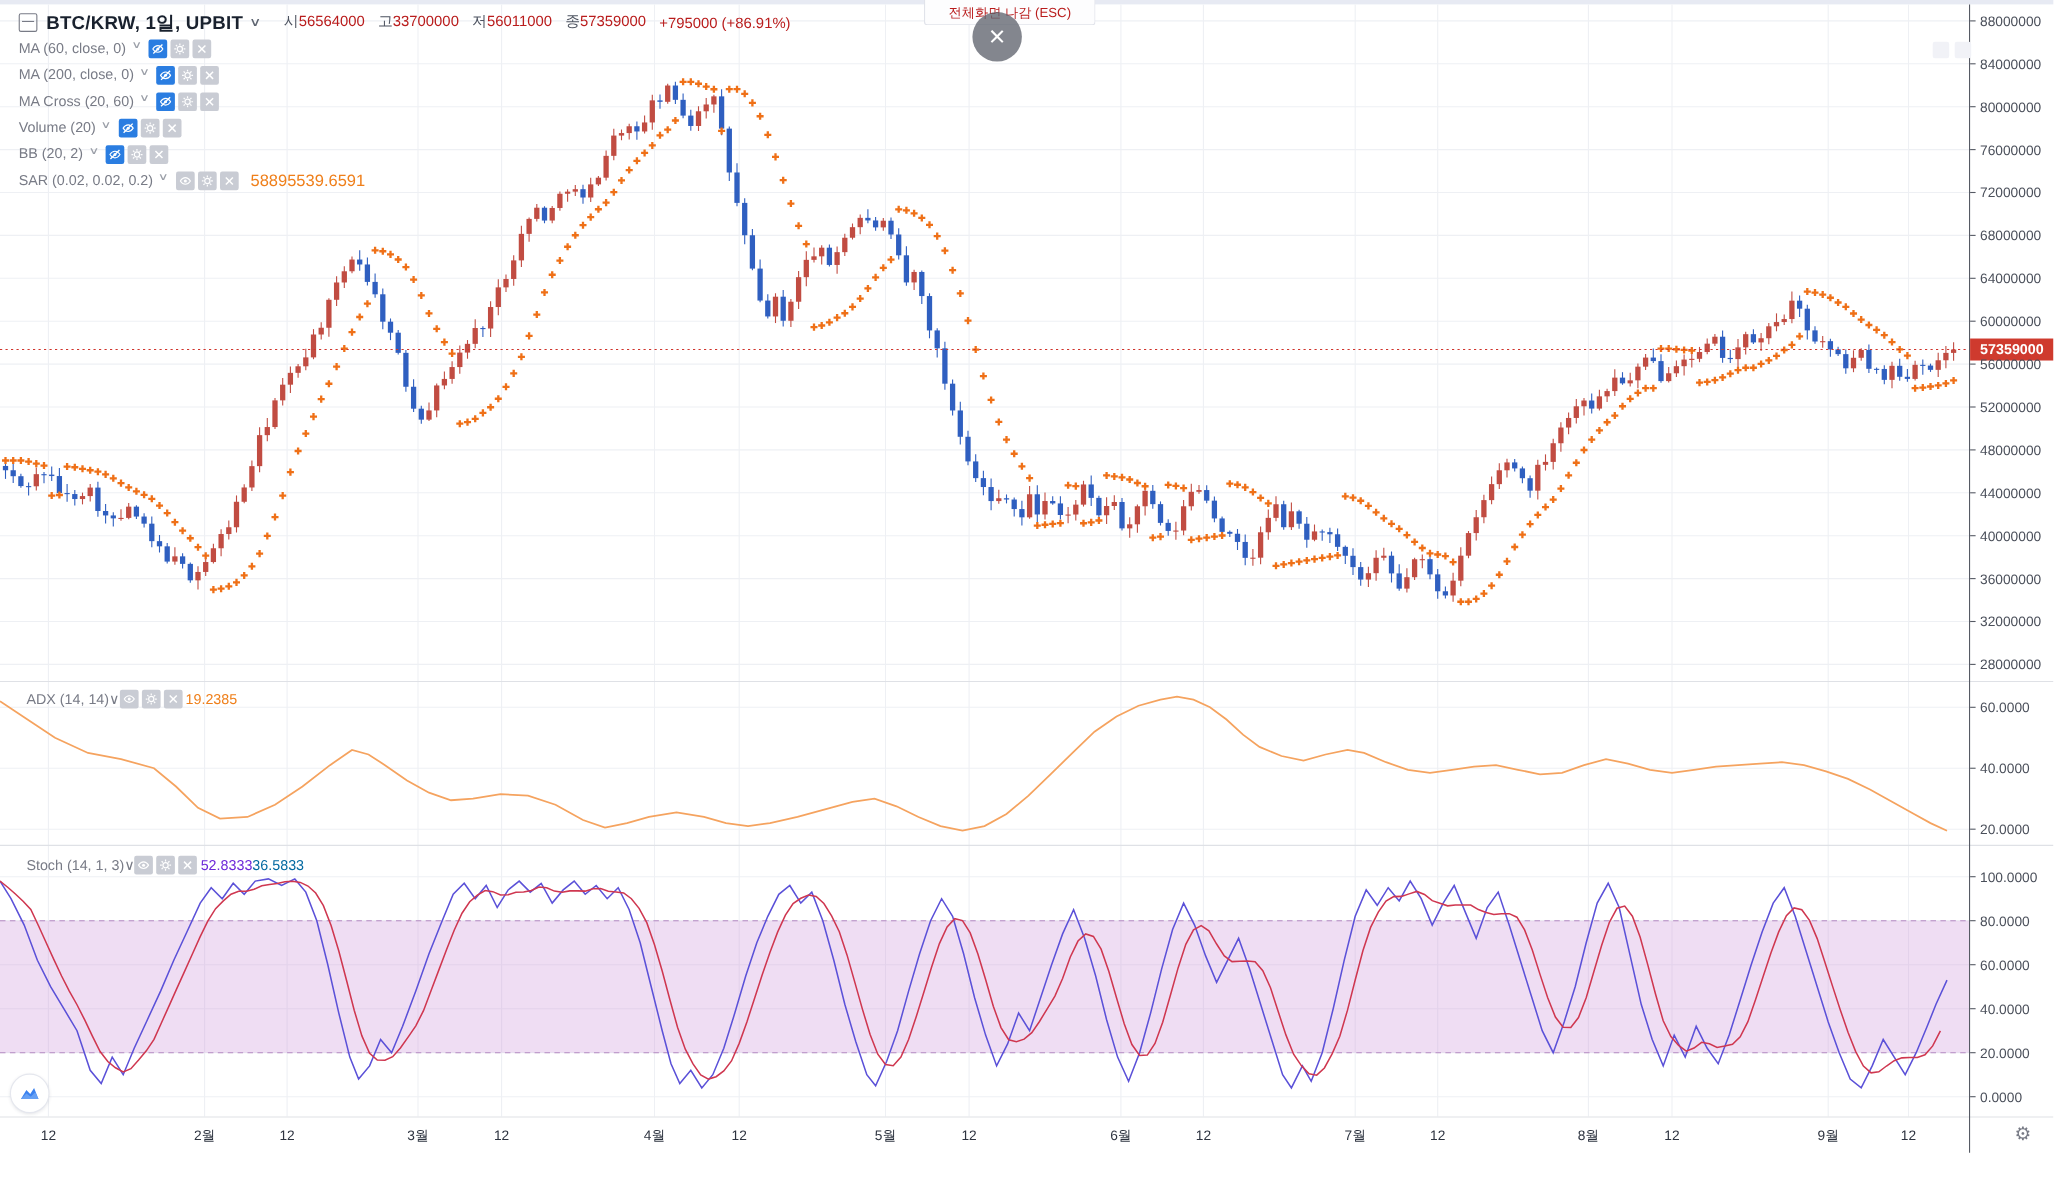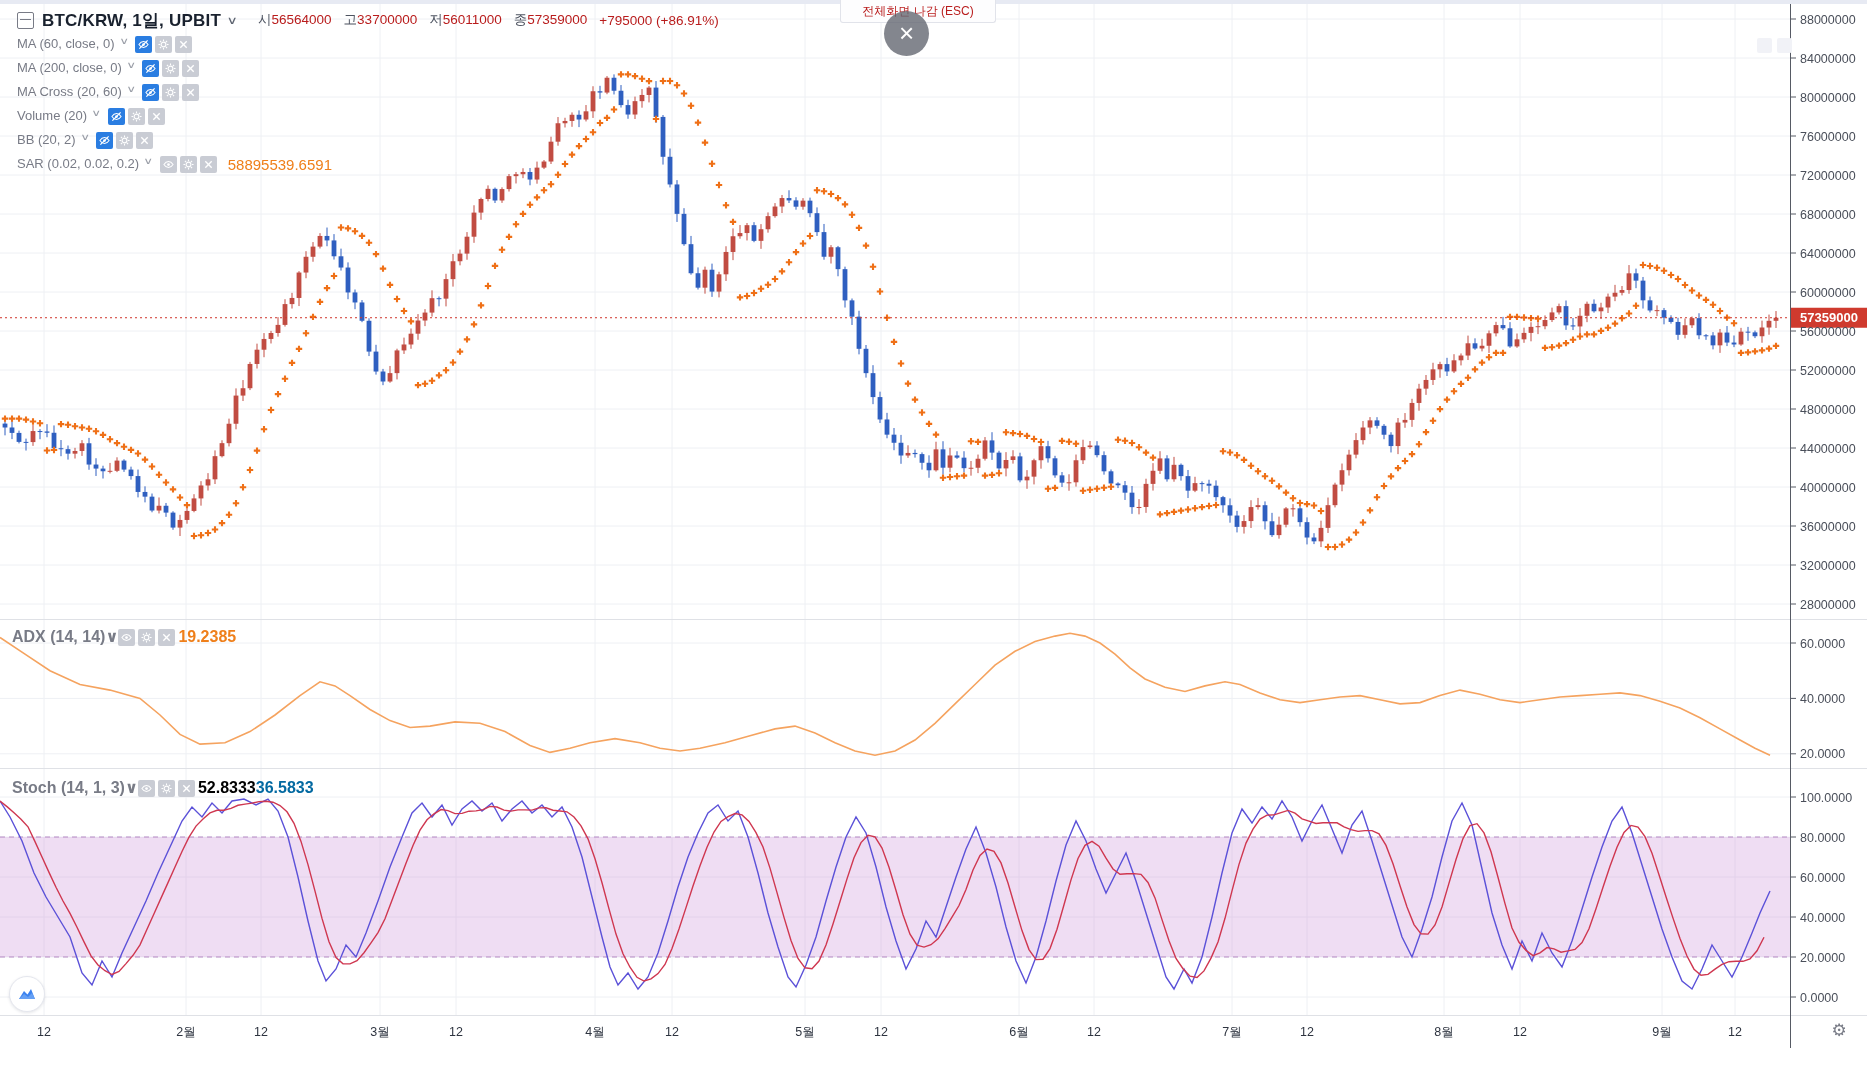--- a/index.html
+++ b/index.html
@@ -18,23 +18,23 @@
   .ohlc .pair{margin-right:12px;white-space:nowrap;}
   .ohlc .k{color:#4d5360;}
   .ohlc .v{color:#b91c1c;}
   .ind-row{display:flex;align-items:flex-start;height:20px;margin-top:4px;font-size:13px;color:#787b86;}
   .ind-row .lbl{white-space:nowrap;}
   .ind-row .caret{font-size:9px;color:#9b9fa8;margin:0 8px 0 6px;transform:scaleX(1.5);}
   .icon-sq{display:inline-flex;align-items:center;justify-content:center;width:17px;height:17px;border-radius:2px;margin-right:3px;vertical-align:middle;}
   .icon-sq svg{display:block;}
   .ind-row .val{margin-left:8px;font-size:15px;}
   .val-orange{color:#ef7f1a;}
-  .val-blue{color:#000000;}
+  .val-blue{color:#6d28d9;}
   .val-red{color:#0369a1;}
-  .pane-label{position:absolute;left:12px;display:flex;align-items:center;font-size:16px;color:#787b86;z-index:5;font-weight:bold;}
+  .pane-label{position:absolute;left:24px;display:flex;align-items:center;font-size:13px;color:#787b86;z-index:5;}
   
   .fs-tooltip{position:absolute;left:840px;top:0;width:154px;height:22px;line-height:22px;text-align:center;background:#fdfdfe;border:1px solid #e1e3ea;border-top:none;border-radius:0 0 3px 3px;font-size:12px;color:#b91c1c;z-index:8;}
   .fs-close{position:absolute;left:884px;top:11px;width:45px;height:45px;border:none;border-radius:50%;background:rgba(96,100,110,0.78);color:#fff;font-size:26px;line-height:43px;text-align:center;cursor:pointer;z-index:9;padding:0;}
   
   .max-btn{position:absolute;left:9px;top:976px;width:34px;height:34px;border-radius:50%;background:#fff;border:1px solid #e5e7ee;box-shadow:0 1px 3px rgba(40,50,70,.12);display:flex;align-items:center;justify-content:center;z-index:6;}
   .faded-icon{position:absolute;top:38px;width:15px;height:15px;border-radius:2px;background:#f1f2f7;z-index:4;}
   .axis-gear{position:absolute;left:1828px;top:1020px;width:22px;height:22px;color:#787b86;font-size:17px;line-height:22px;text-align:center;z-index:6;}
   
   .footer{position:absolute;left:0;top:1048px;width:1867px;height:32px;background:#fff;border-top:1px solid #e0e3eb;display:flex;align-items:center;z-index:6;font-size:13.5px;color:#1b2330;}
   .footer .ranges{display:flex;gap:22px;margin-left:16px;}

